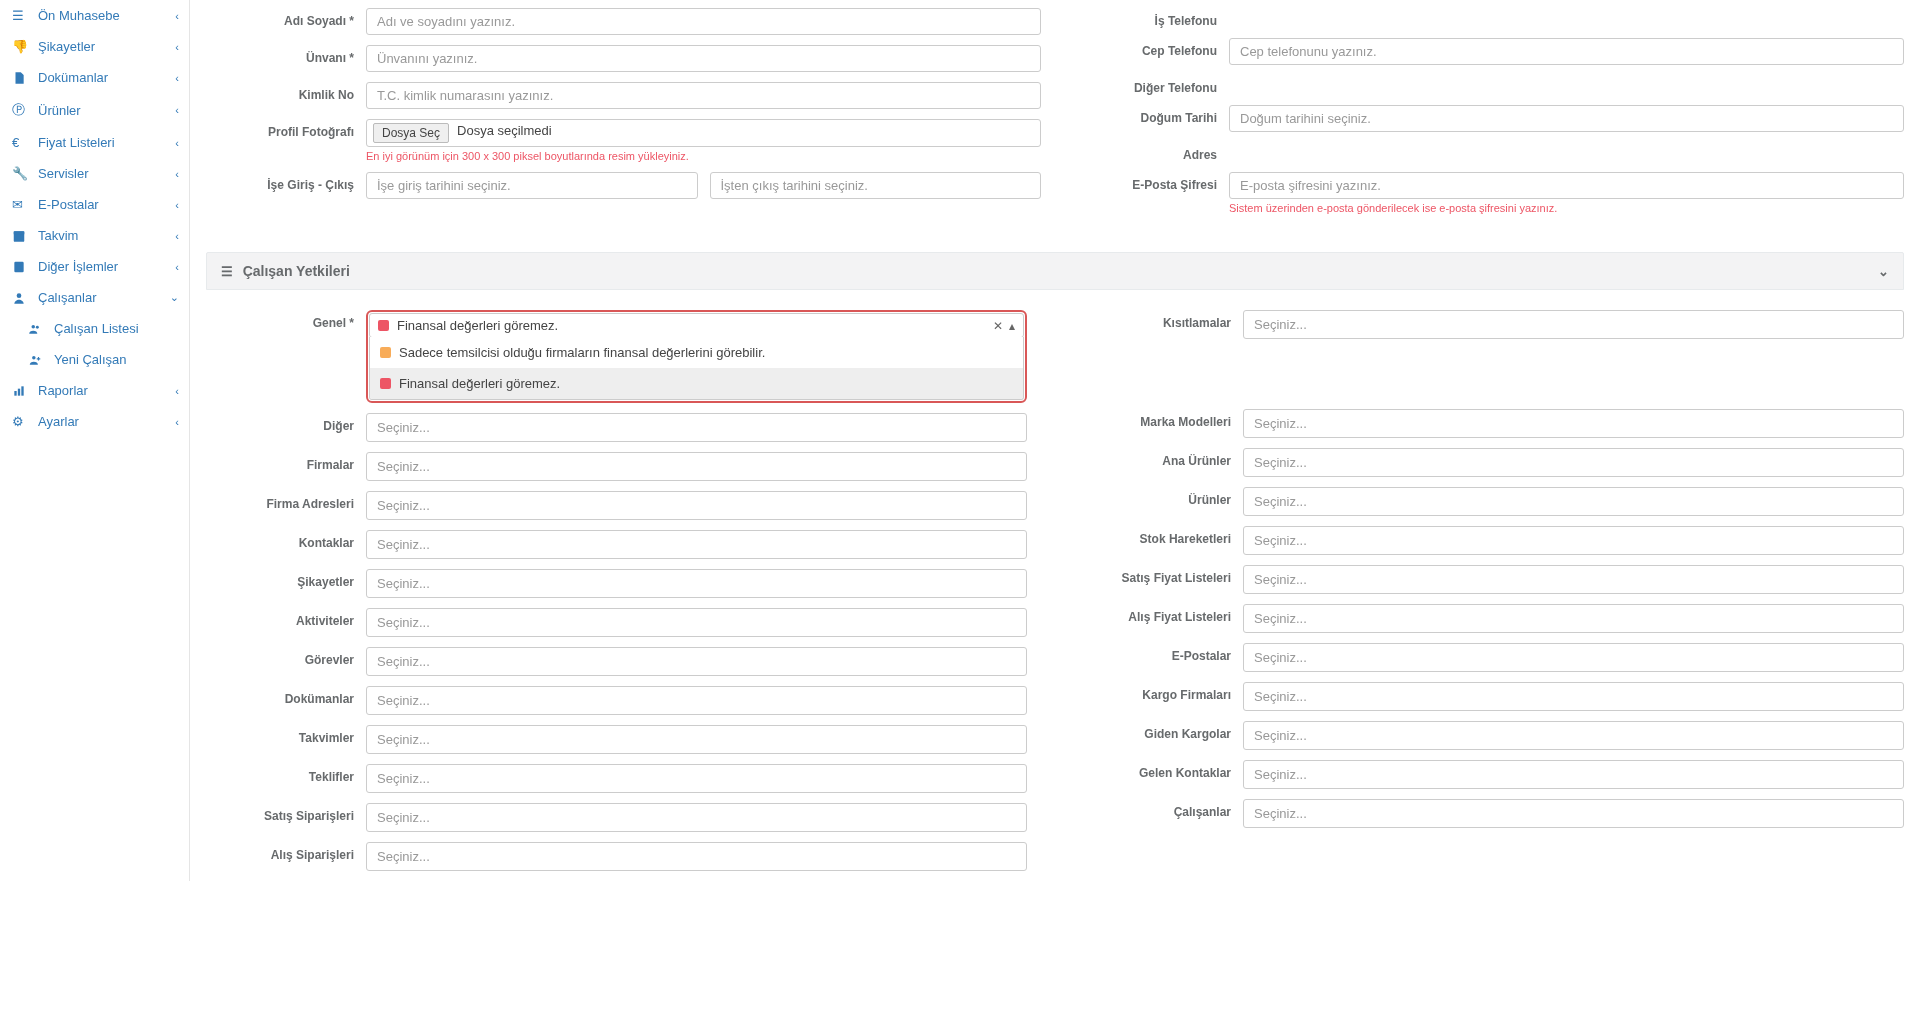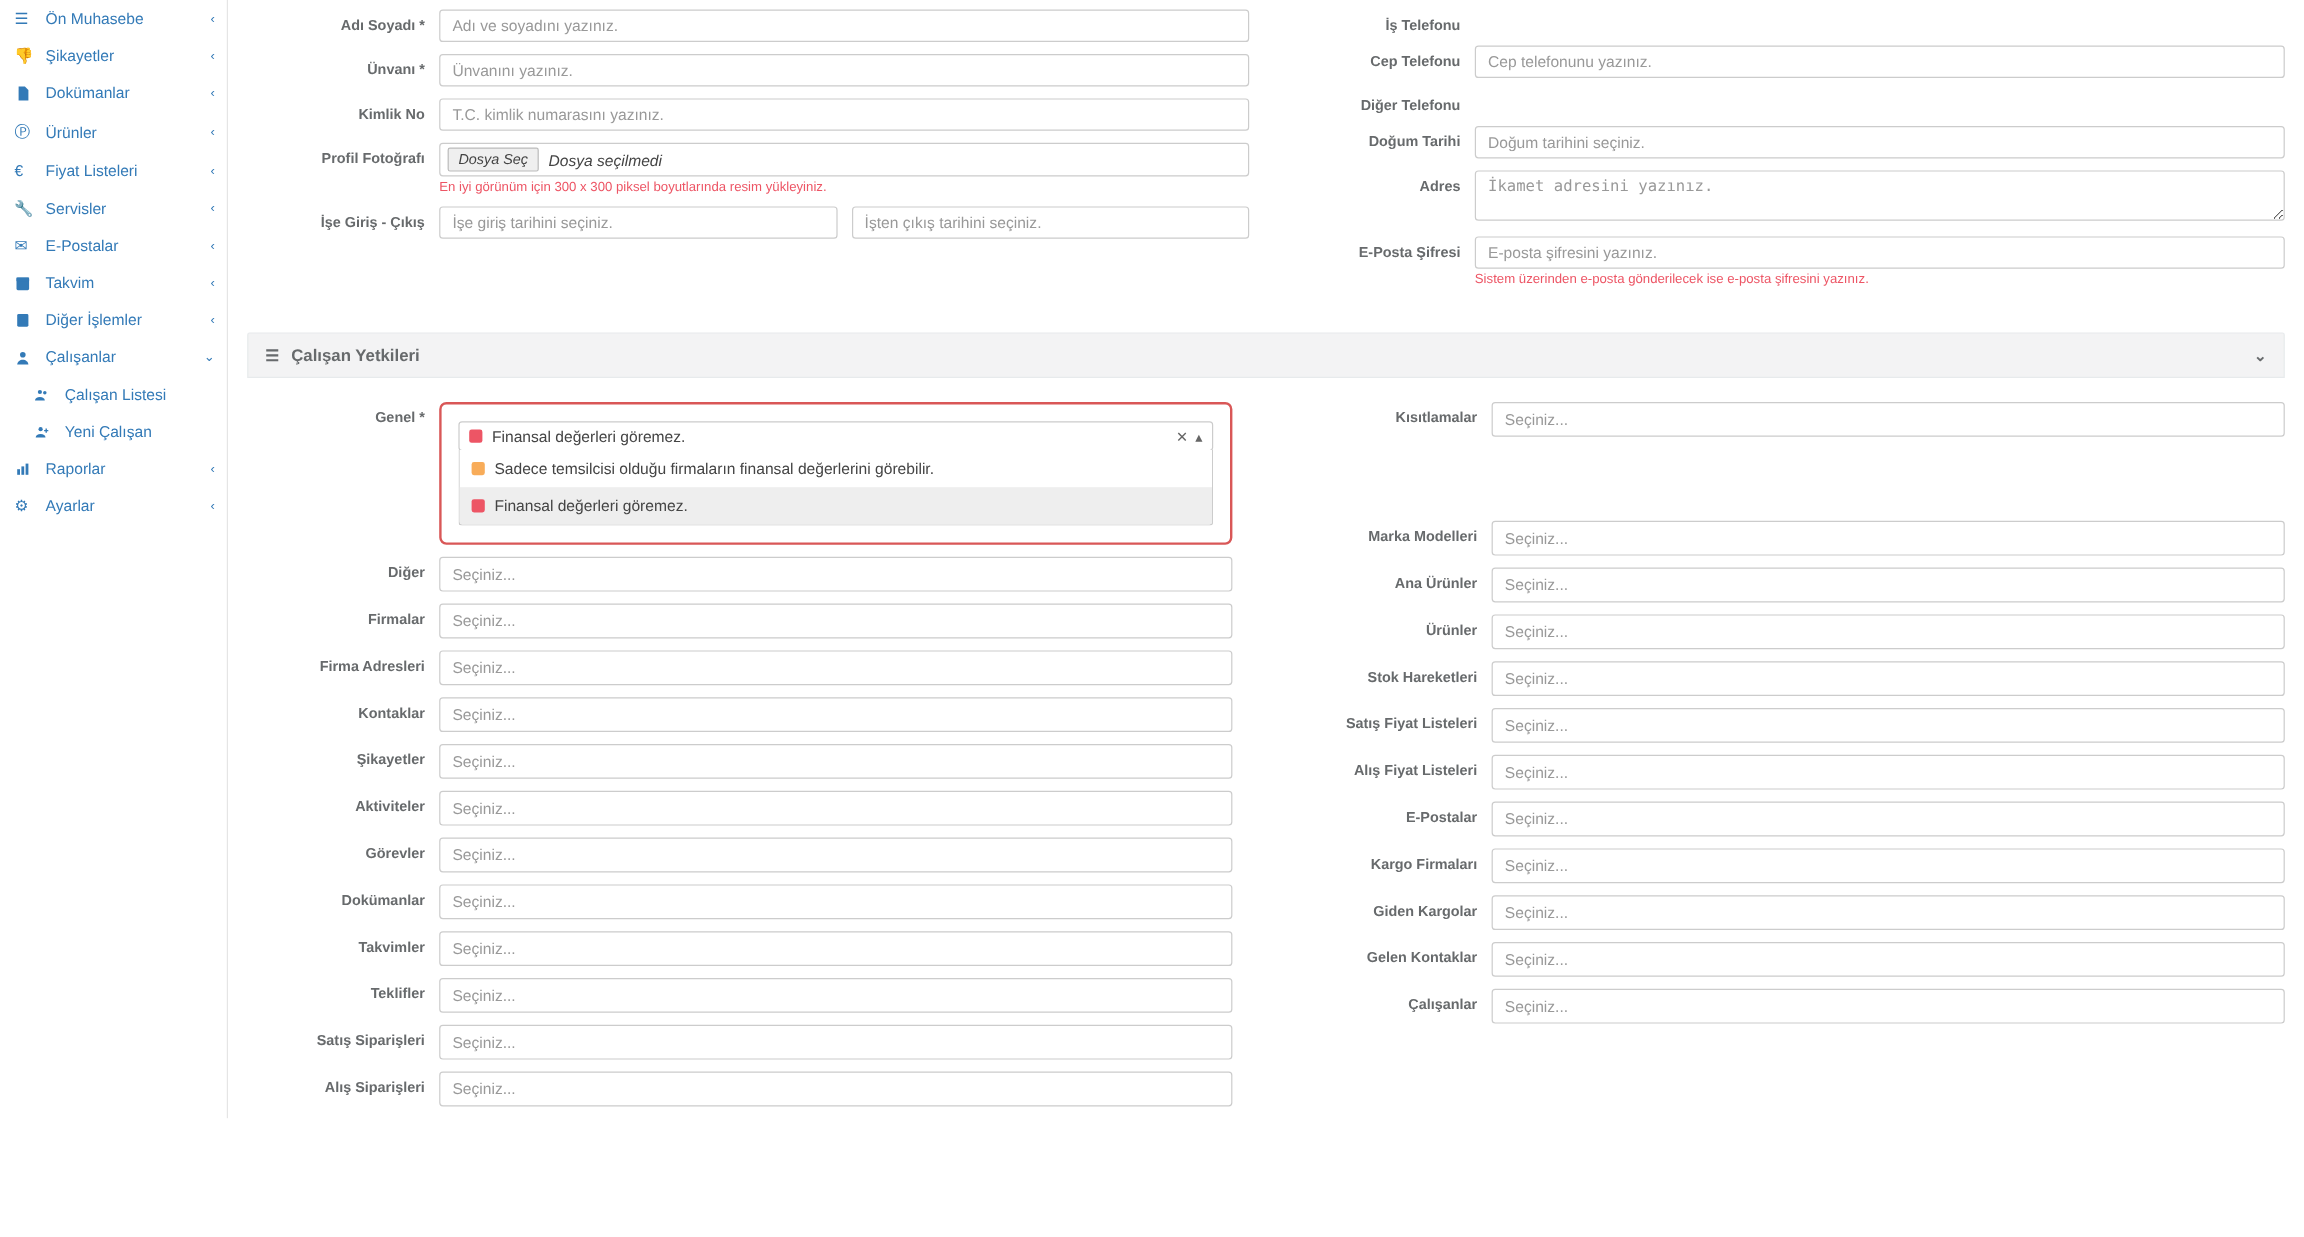--- a/index.html
+++ b/index.html
@@ -15,29 +15,29 @@
 .col { flex: 1; }
 .frow { display: flex; align-items: flex-start; margin-bottom: 10px; }
 .flabel { width: 160px; text-align: right; padding-right: 12px; font-size: 12px; color: #676a6c; font-weight: 600; padding-top: 6px; }
 .finput { flex: 1; }
 .finput input, .finput textarea, .sel { width: 100%; padding: 5px 10px; border: 1px solid #ccc; border-radius: 3px; font-size: 13px; color: #555; background: #fff; }
 .finput input::placeholder, .finput textarea::placeholder, .sel { color: #999; }
 .finput .half { display: flex; gap: 12px; }
 .finput .half input { flex: 1; }
 .hint { font-size: 11px; margin-top: 3px; }
 .hint-red { color: #ed5565; }
-.file-row { display: flex; align-items: center; border: 1px solid #ccc; border-radius: 3px; padding: 3px 6px; background: #fff; font-style: italic; }
+.file-row { display: flex; border: 1px solid #ccc; border-radius: 3px; padding: 3px 6px; background: #fff; }
 .file-btn { background: #efefef; border: 1px solid #bbb; border-radius: 2px; padding: 2px 8px; font-size: 12px; margin-right: 8px; }
 .panel-head { background: #f3f3f4; border: 1px solid #e7eaec; border-radius: 2px 2px 0 0; padding: 10px 14px; display: flex; align-items: center; margin-top: 20px; }
 .panel-head .menu-ic { margin-right: 10px; font-weight: bold; color: #676a6c; }
 .panel-head .title { font-weight: 600; color: #676a6c; font-size: 14px; }
 .panel-head .collapse-ic { margin-left: auto; color: #676a6c; font-weight: bold; }
 .perm-grid { display: flex; gap: 56px; padding-top: 20px; }
 .sel { display: flex; align-items: center; cursor: pointer; min-height: 29px; }
-.dropdown-box { position: relative; border: 2px solid #d95757; border-radius: 6px; padding: 14px; }
+.dropdown-box { position: relative; border: 2px solid #d95757; border-radius: 6px; padding: 1px; }
 .dd-selected { display: flex; align-items: center; padding: 4px 8px; border: 1px solid #ccc; border-radius: 3px; background: #fff; }
 .sq { width: 11px; height: 11px; border-radius: 2px; margin-right: 8px; flex-shrink: 0; }
 .sq-red { background: #ed5565; }
 .sq-green { background: #1ab394; }
 .sq-orange { background: #f8ac59; }
 .dd-selected .ctrl { margin-left: auto; display: flex; gap: 6px; color: #666; font-size: 12px; }
 .dd-list { background: #fff; border: 1px solid #ccc; border-top: none; border-radius: 0 0 3px 3px; margin-top: -1px; overflow: hidden; }
 .dd-opt { display: flex; align-items: center; padding: 8px 10px; cursor: pointer; }
 .dd-opt.highlight { background: #3875d7; color: #fff; }
 .dd-opt.selected-opt { background: #eee; }
@@ -203,21 +203,20 @@
           </div>
         <div class="frow">
             <div class="flabel">Diğer Telefonu</div>
           </div>
         <div class="frow">
             <div class="flabel">Doğum Tarihi</div>
             <div class="finput"><input placeholder="Doğum tarihini seçiniz." style=""></div>
           </div>
         <div class="frow">
             <div class="flabel">Adres</div>
-            <div class="finput"><textarea placeholder="İkamet adresini yazınız." style=""></textarea></div>
           </div>
         <div class="frow">
             <div class="flabel">E-Posta Şifresi</div>
             <div class="finput">
           <input placeholder="E-posta şifresini yazınız." style="">
           <div class="hint hint-red">Sistem üzerinden e-posta gönderilecek ise e-posta şifresini yazınız.</div>
         </div>
           </div>
       </div>
     </div>

